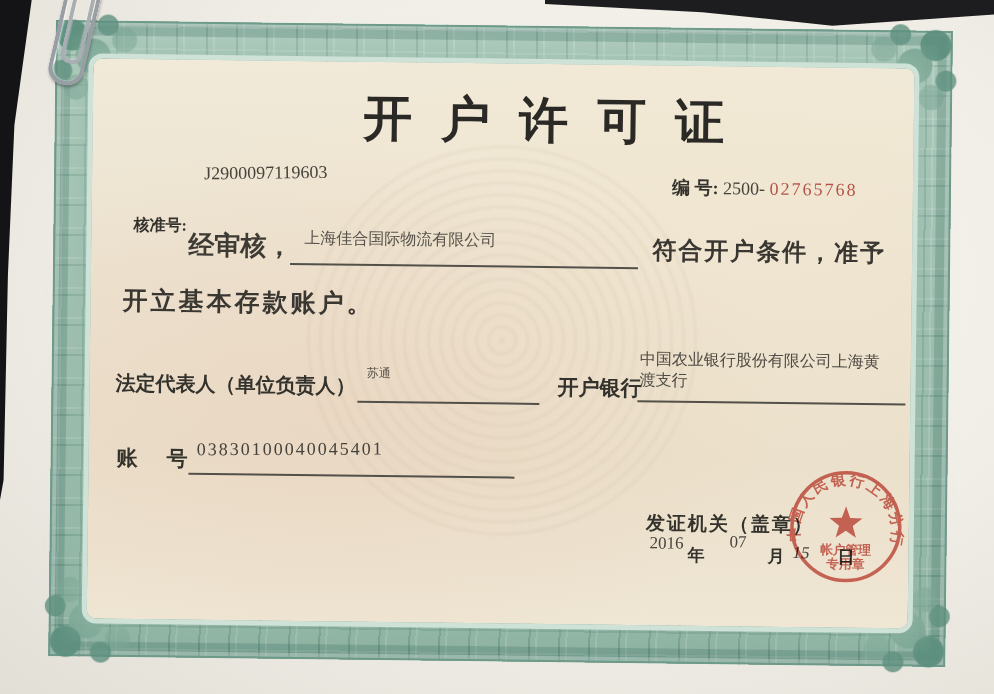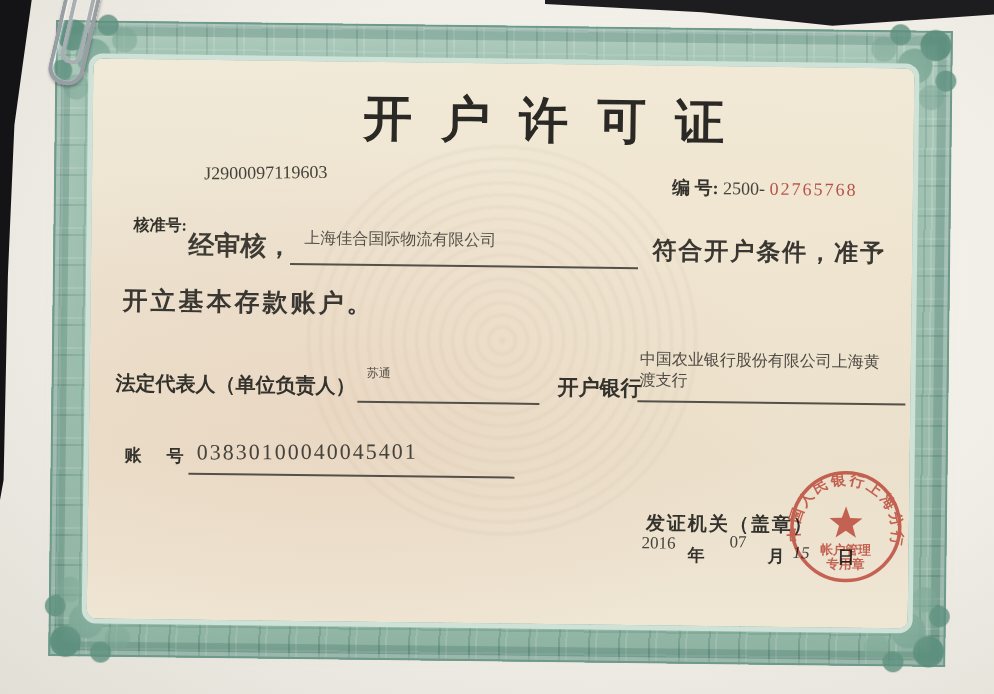--- a/index.html
+++ b/index.html
@@ -68,27 +68,27 @@
   .company{left:251px;top:205px;font-size:16px;color:#56524a;}
   .u1{left:237px;top:240px;width:348px;}
   .qualify{left:599px;top:207px;font-size:24px;font-weight:bold;letter-spacing:2px;color:#3a3732;}
   .acct-type{left:70px;top:263px;font-size:25px;font-weight:bold;letter-spacing:3px;color:#3a3732;}
   .legal-label{left:64px;top:349px;font-size:20px;}
   .legal-value{left:315px;top:341px;font-size:12px;color:#56524a;}
   .u2{left:306px;top:377px;width:182px;}
   .bank-label{left:506px;top:347px;font-size:21px;}
   .bank-value{left:588px;top:321px;width:280px;font-size:16px;line-height:21px;color:#4f4b44;white-space:normal;}
   .u3{left:586px;top:373px;width:268px;}
-  .acct-label{left:66px;top:423px;font-size:17px;letter-spacing:4px;margin-left:8px;}
-  .acct-value{left:146px;top:416px;font-size:22px;letter-spacing:2px;transform:rotate(-.9deg);}
+  .acct-label{left:66px;top:423px;font-size:21px;letter-spacing:4px;}
+  .acct-value{left:146px;top:416px;font-size:18px;letter-spacing:2px;transform:rotate(-.9deg);}
   .u4{left:138px;top:451px;width:326px;}
   .authority{left:596px;top:483px;font-size:19px;letter-spacing:2px;}
   .date-row{left:588px;top:500px;width:270px;height:36px;}
   .date-row span{position:absolute;font-size:17px;}
-  .d-year{left:4px;top:6px;font-family:Liberation Serif, serif;}   .d-year-u{left:50px;top:16px;font-weight:bold;}
+  .d-year{left:12px;top:6px;font-family:Liberation Serif, serif;}   .d-year-u{left:50px;top:16px;font-weight:bold;}
   .d-month{left:92px;top:4px;} .d-month-u{left:130px;top:16px;font-weight:bold;}
   .d-day{left:155px;top:14px;font-style:italic;}  .d-day-u{left:200px;top:16px;font-weight:bold;}
   .stamp{position:absolute;left:735px;top:436px;width:122px;height:122px;opacity:.88;mix-blend-mode:multiply;}
 </style>
 </head>
 <body>
 
 <div class="photo">
 
   <div class="cert">

